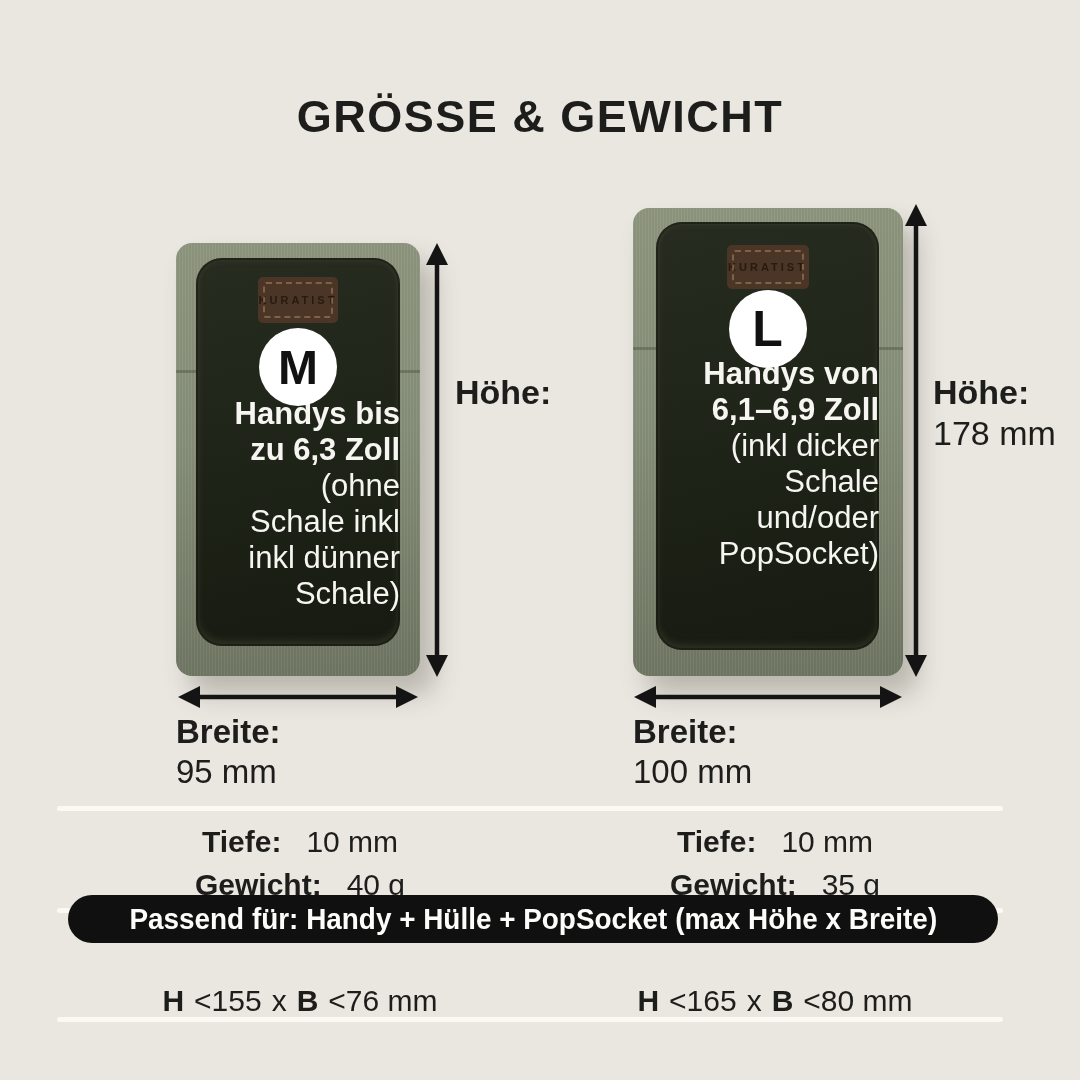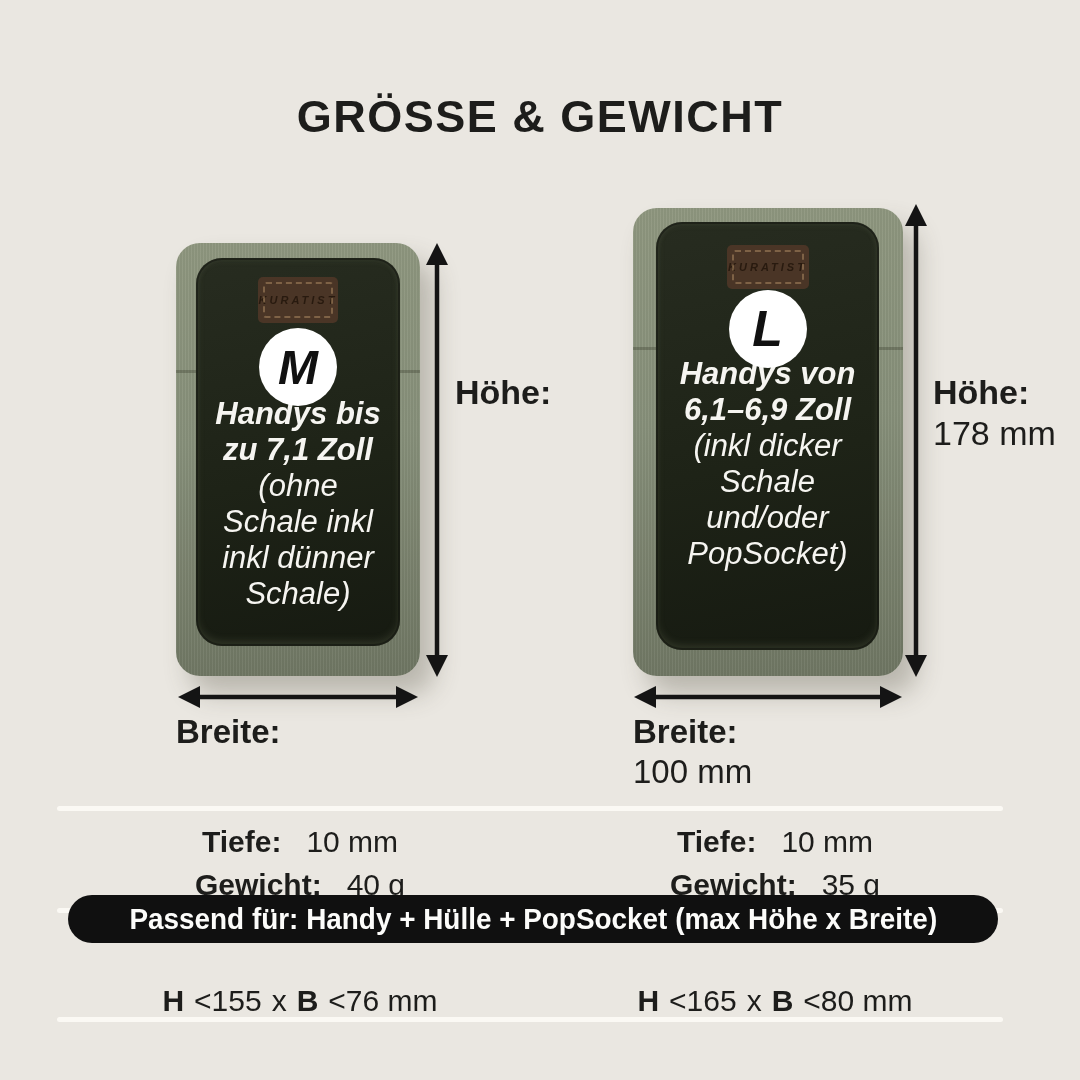--- a/index.html
+++ b/index.html
@@ -8,24 +8,23 @@
     background:var(--c-background,#EAE7E1);
     font-family:"Liberation Sans",sans-serif;
     color:var(--c-text,#1D1D1B);
   }
   .title{
     position:absolute;top:94px;left:0;width:100%;text-align:center;
     font-size:45px;font-weight:800;letter-spacing:1.5px;line-height:1;
   }
   
   .sleeve{
-    position:absolute;border-radius:24px;
+    position:absolute;border-radius:16px;
     background:linear-gradient(176deg,var(--c-sleeve_hi,#8F977F) 0%,#87907A 45%,var(--c-sleeve_lo,#6F7663) 100%);
     box-shadow:14px 18px 26px rgba(74,68,54,0.30);
-    font-style:italic;
   }
   .sleeve::before{ 
     content:'';position:absolute;inset:0;border-radius:inherit;
     background:repeating-linear-gradient(90deg,rgba(255,255,255,0.045) 0 1px,rgba(0,0,0,0.035) 1px 3px);
   }
   .sleeve::after{ 
     content:'';position:absolute;left:0;right:0;top:var(--seam,130px);height:3px;
     background:rgba(38,44,30,0.28);
   }
   .sleeve-m{left:176px;top:243px;width:244px;height:433px;--seam:127px;}
@@ -55,21 +54,21 @@
     background:var(--c-badge_bg,#FFFFFF);border-radius:50%;
     display:flex;align-items:center;justify-content:center;
     color:var(--c-badge_text,#111111);font-weight:800;
   }
   .badge-m{top:70px;width:78px;height:78px;font-size:48px;}
   .badge-l{top:68px;width:78px;height:78px;font-size:50px;}
   .desc{
     position:absolute;left:0;width:100%;text-align:center;z-index:3;
     color:var(--c-phone_text,#F6F5F1);font-size:31px;line-height:36px;font-weight:400;
   }
-  .desc span{display:block;}
+  .desc span{display:block;text-align:right;}
   .desc .b{font-weight:700;}
   .desc-m{top:138px;}
   .desc-l{top:134px;}
   
   .arrow{position:absolute;}
   .dim-label{position:absolute;font-size:34px;line-height:41px;}
   .dim-label .lab{display:block;font-weight:700;}
   .dim-label .val{display:block;font-weight:400;}
   .width-label{position:absolute;font-size:33px;line-height:40px;}
   .width-label .lab{display:block;font-weight:700;}
@@ -102,21 +101,21 @@
   <div class="sleeve sleeve-m">
     <div class="phone phone-m">
       <div class="patch patch-m">
         <span class="patch-text">KURATIST</span>
       </div>
       <div class="badge badge-m">
         <span>M</span>
       </div>
       <div class="desc desc-m">
         <span class="b">Handys bis</span>
-        <span class="b">zu 7,1 Zoll</span>
+        <span class="b">zu 6,3 Zoll</span>
         <span>(ohne</span>
         <span>Schale inkl</span>
         <span>inkl dünner</span>
         <span>Schale)</span>
       </div>
     </div>
   </div>
 
   <svg class="arrow" style="left:420px;top:242px;" width="34" height="436" viewBox="0 0 34 436">
     <line x1="17" y1="18" x2="17" y2="418" stroke="#141414" stroke-width="4.5"></line>
@@ -129,20 +128,21 @@
   </div>
 
   <svg class="arrow" style="left:177px;top:680px;" width="242" height="34" viewBox="0 0 242 34">
     <line x1="18" y1="17" x2="224" y2="17" stroke="#141414" stroke-width="4.5"></line>
     <polygon points="1,17 23,6 23,28" fill="#141414"></polygon>
     <polygon points="241,17 219,6 219,28" fill="#141414"></polygon>
   </svg>
 
   <div class="width-label" style="left:176px;top:712px;width:244px;">
     <span class="lab">Breite:</span>
+    <span class="val">95 mm</span>
   </div>
 
   <div class="sleeve sleeve-l">
     <div class="phone phone-l">
       <div class="patch patch-l">
         <span class="patch-text">KURATIST</span>
       </div>
       <div class="badge badge-l">
         <span>L</span>
       </div>

